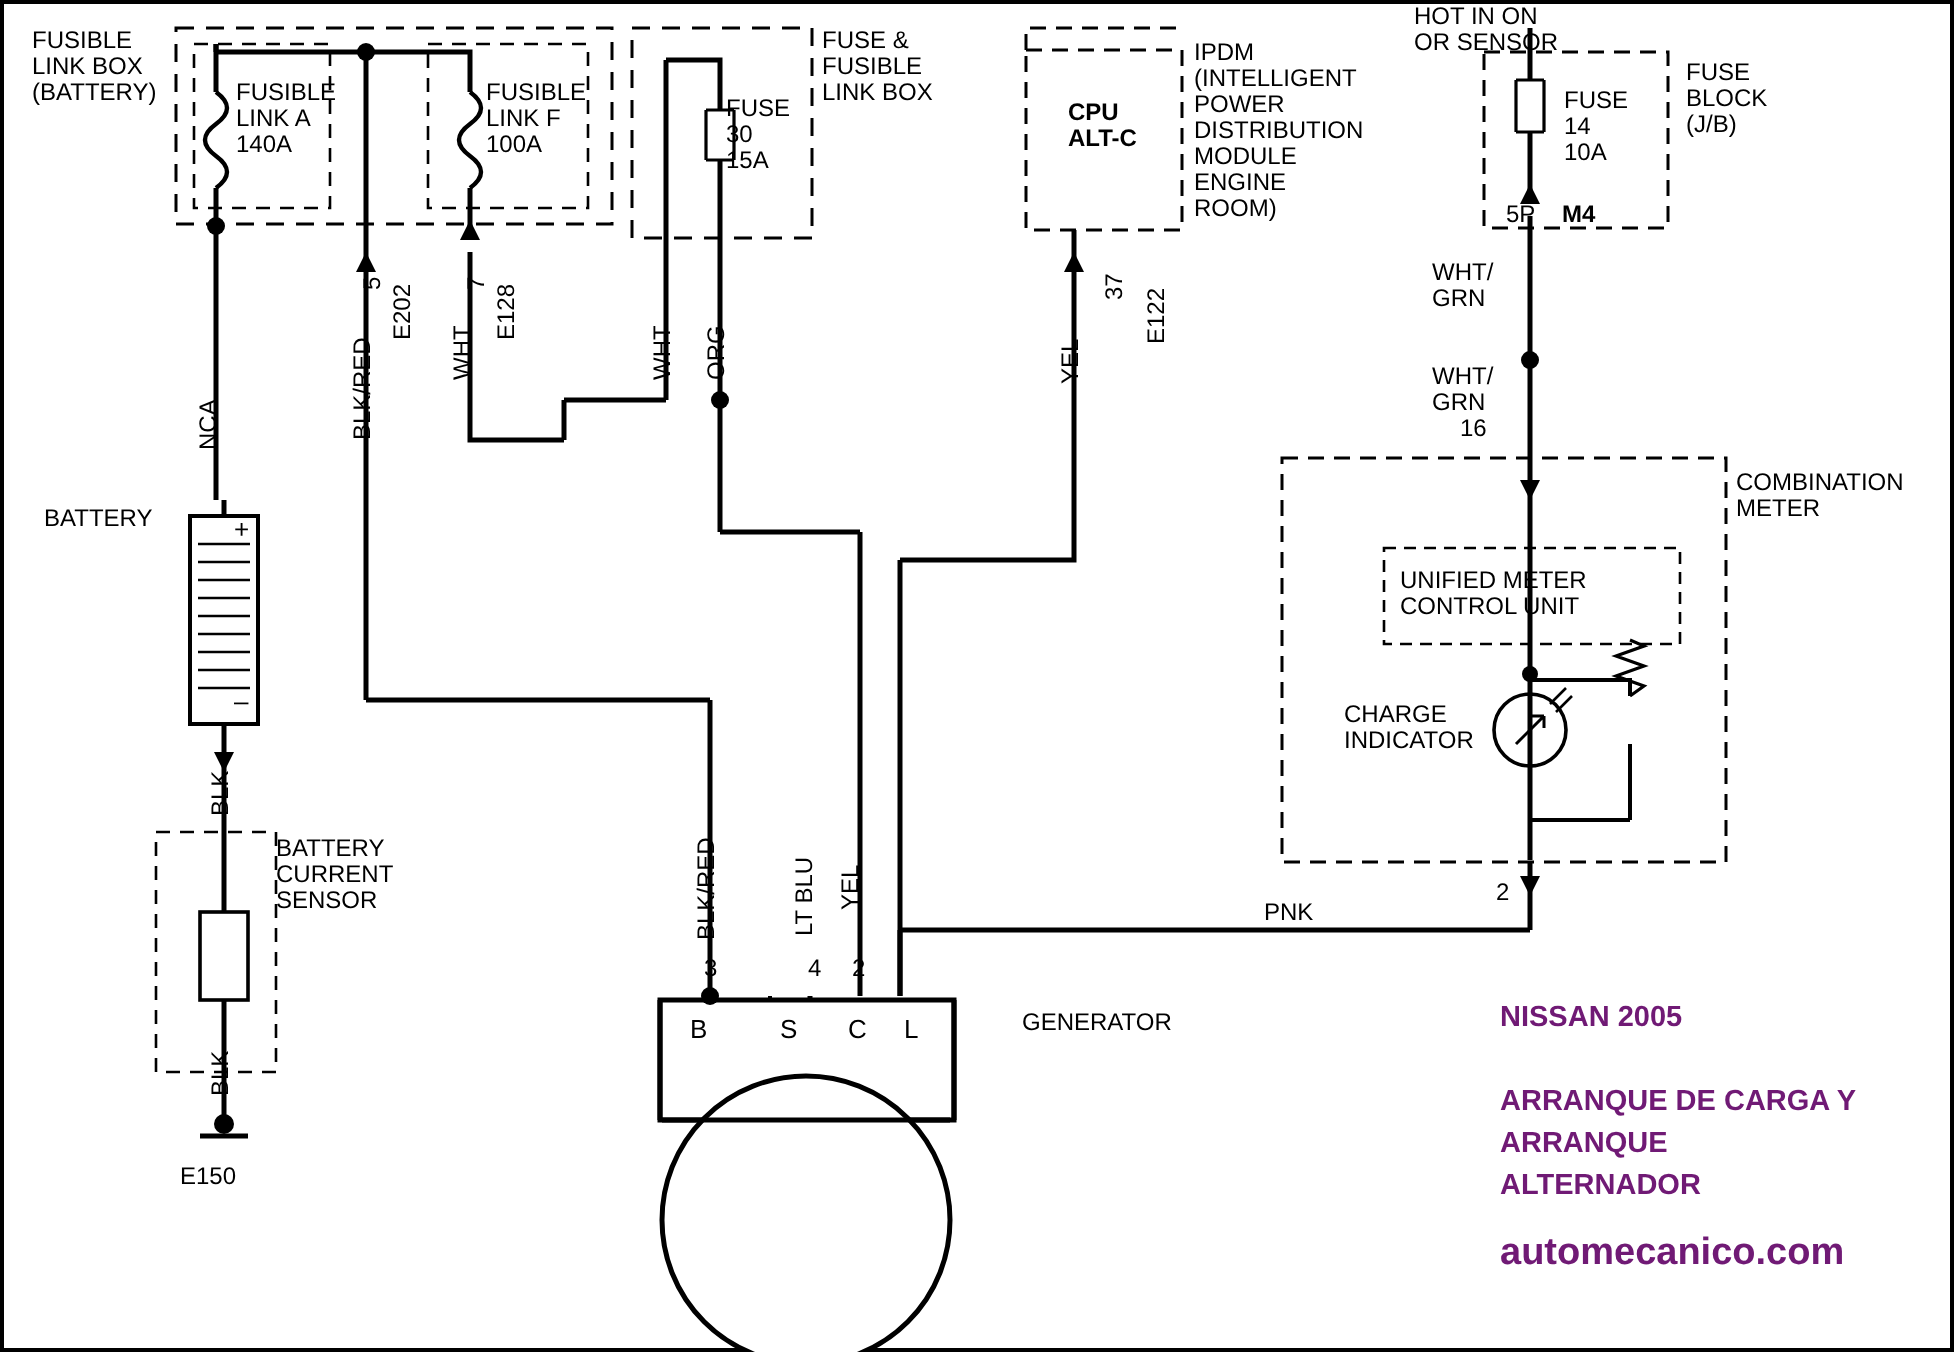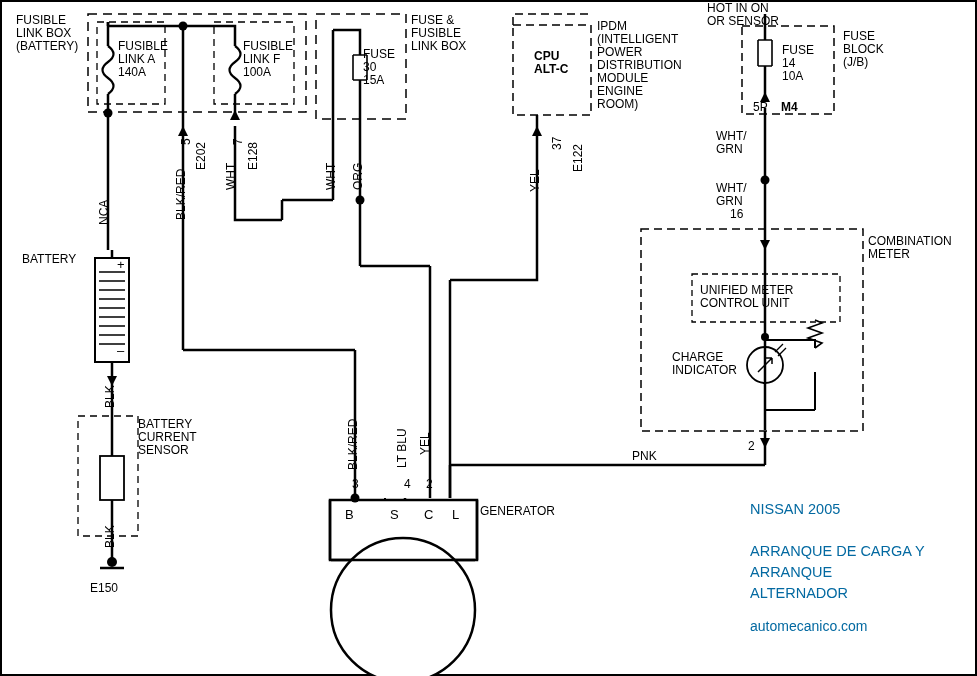--- a/index.html
+++ b/index.html
@@ -32,23 +32,23 @@
     white-space: pre;
     font-family: "Liberation Sans", sans-serif;
   }
   .lbl.vert {
     transform-origin: 0 0;
     transform: rotate(-90deg);
   }
   .title {
     position: absolute;
     font-size: 14.5px;
-    font-weight: normal;
+    font-weight: bold;
     line-height: 19px;
-    color: #0369a1;
+    color: #701a75;
     white-space: pre;
   }
   .pagenum {
     position: absolute;
     font-size: 15px;
     font-weight: bold;
     color: #000;
   }
 </style>
 </head>
@@ -207,21 +207,21 @@
   <div class="lbl" style="left:868px; top:235px;">COMBINATION
 METER</div>
   <div class="lbl" style="left:700px; top:284px;">UNIFIED METER
 CONTROL UNIT</div>
   <div class="lbl" style="left:672px; top:351px;">CHARGE
 INDICATOR</div>
   <div class="lbl" style="left:22px; top:253px;">BATTERY</div>
   <div class="lbl" style="left:138px; top:418px;">BATTERY
 CURRENT
 SENSOR</div>
-  <div class="lbl" style="left:480px; top:505px;">GENERATOR</div>
+  <div class="lbl" style="left:480px; top:505px;padding-left:31px;">GENERATOR</div>
 
   <div class="lbl" style="left:117px; top:258px; font-size:13px;">+</div>
   <div class="lbl" style="left:117px; top:344px; font-size:13px;">–</div>
 
   <div class="lbl vert" style="left:98px; top:225px;">NCA</div>
   <div class="lbl vert" style="left:175px; top:220px;">BLK/RED</div>
   <div class="lbl vert" style="left:225px; top:190px;">WHT</div>
   <div class="lbl vert" style="left:325px; top:190px;">WHT</div>
   <div class="lbl vert" style="left:352px; top:190px;">ORG</div>
   <div class="lbl vert" style="left:529px; top:192px;">YEL</div>
@@ -258,15 +258,15 @@
   <div class="lbl" style="left:390px; top:508px; font-size:13px;">S</div>
   <div class="lbl" style="left:424px; top:508px; font-size:13px;">C</div>
   <div class="lbl" style="left:452px; top:508px; font-size:13px;">L</div>
 
   <div class="pagenum" style="left:945px; top:12px;margin-left:48px;">1/1</div>
 
   <div class="title" style="left:750px; top:500px;">NISSAN 2005</div>
   <div class="title" style="left:750px; top:542px;">ARRANQUE DE CARGA Y</div>
   <div class="title" style="left:750px; top:563px;">ARRANQUE</div>
   <div class="title" style="left:750px; top:584px;">ALTERNADOR</div>
-  <div class="title" style="left:750px; top:617px; font-size:14px;">automecanico.com</div>
+  <div class="title" style="left:750px; top:617px; font-size:19px;">automecanico.com</div>
 
 </div>
 
 </body></html>

